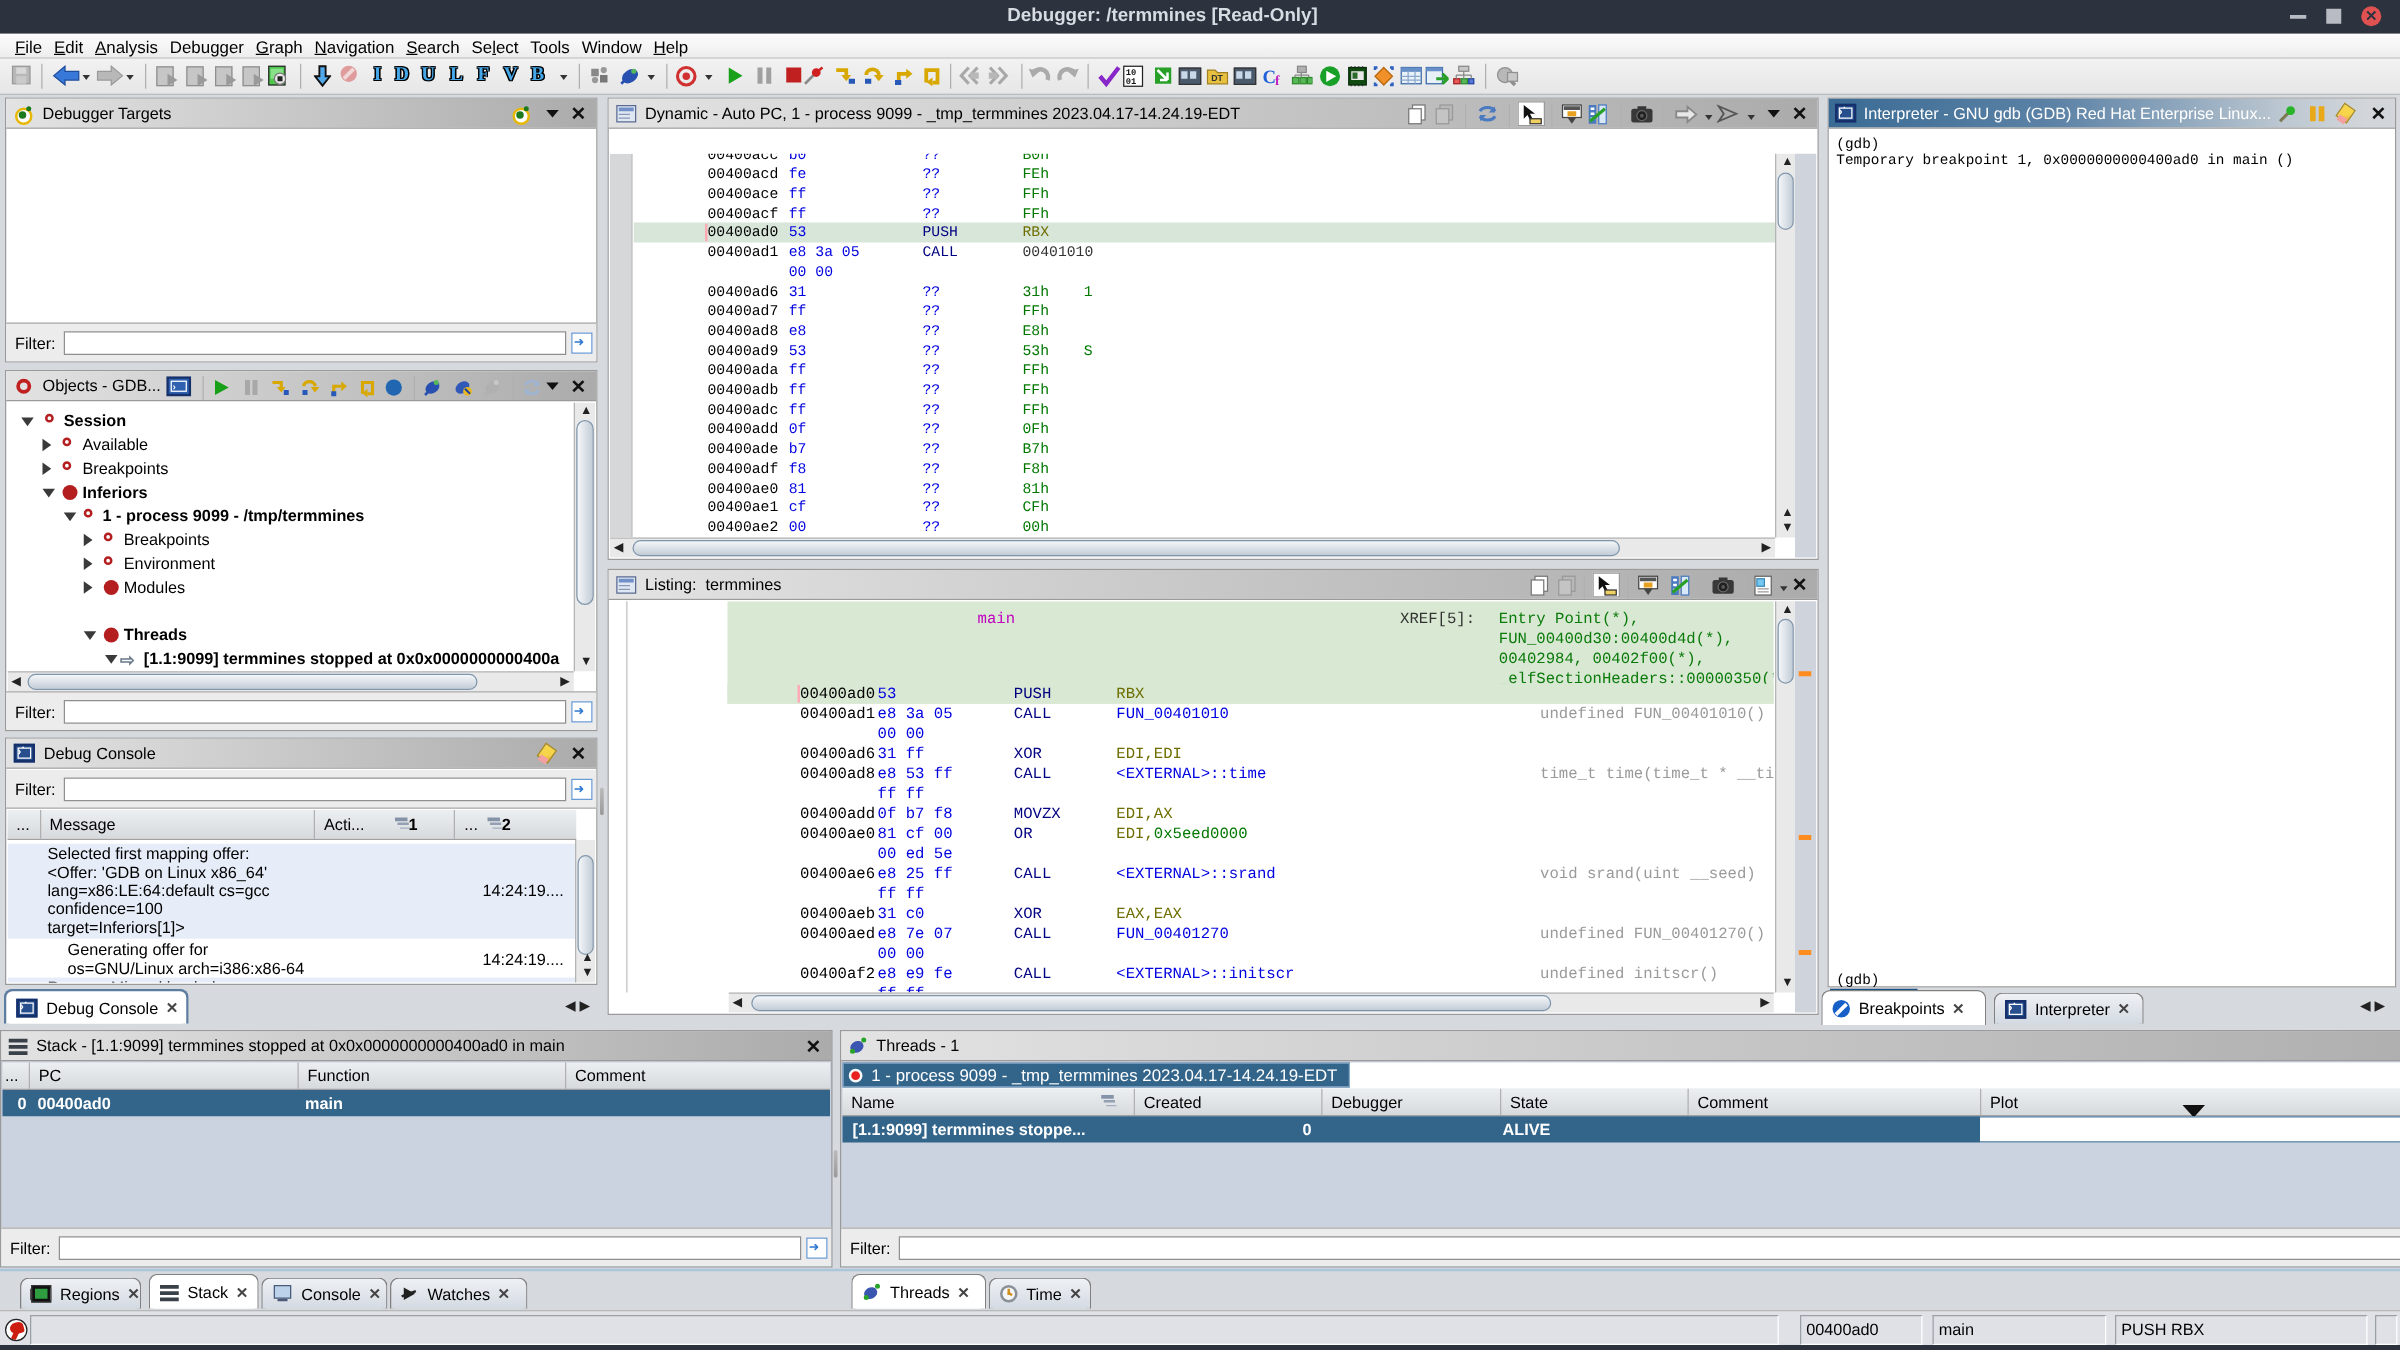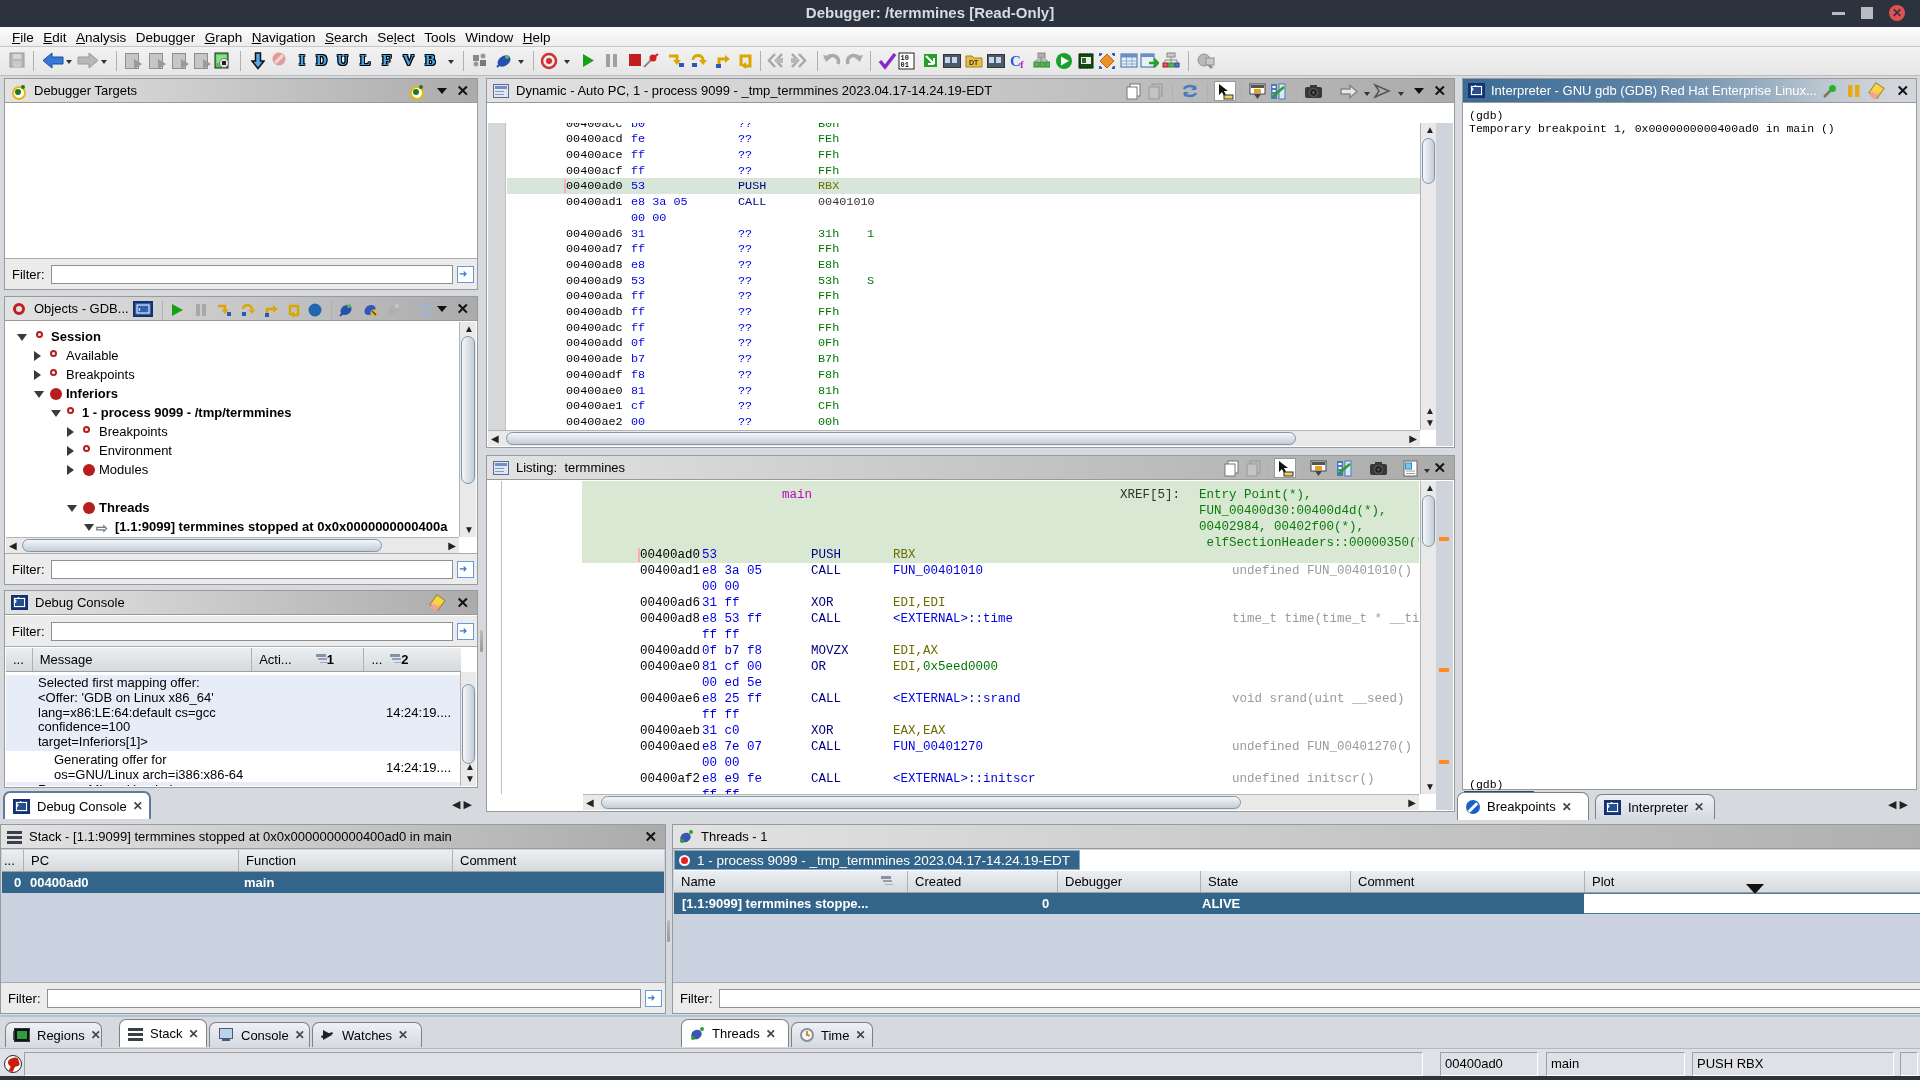--- a/index.html
+++ b/index.html
@@ -704,21 +704,21 @@
       <span style="position:absolute;left:28px;top:3px">00400ad0</span>
       <span style="position:absolute;left:242px;top:3px">main</span>
     </div>
   <div class="filterrow" style="left:0;right:0;bottom:0;height:31px">
       <span class="lbl">Filter:</span>
       <span class="inp"></span>
       <span class="ficon fic"></span>
     </div>
 </div>
 
-<div class="tab" style="left:5px;top:1022px;width:97px">
+<div class="tab" style="left:16px;top:1022px;width:97px">
     <span class="icon-chip"></span>
     <span style="margin-left:7px">Regions</span>
     <span class="tx">✕</span>
   </div>
 <div class="tab sel" style="left:119px;top:1019px;width:88px">
     <span class="icon-ham"></span>
     <span style="margin-left:7px">Stack</span>
     <span class="tx">✕</span>
   </div>
 <div class="tab" style="left:209px;top:1022px;width:101px">

